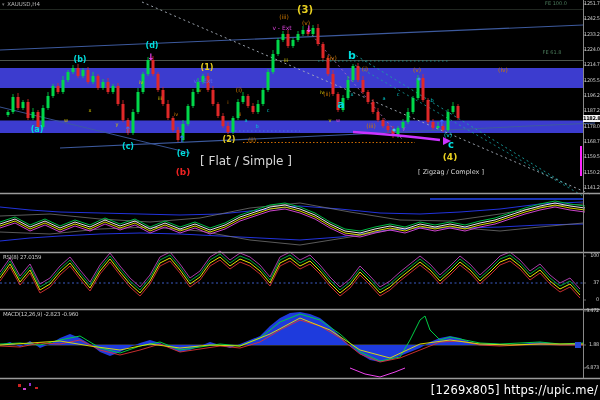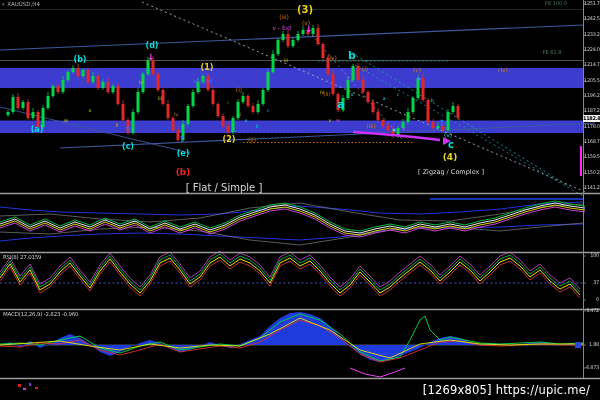--- a/index.html
+++ b/index.html
@@ -9,21 +9,21 @@
   #labels{position:absolute;left:0;top:0;width:600px;height:400px;pointer-events:none;}
   .lbl{position:absolute;transform:translateX(-50%);white-space:nowrap;line-height:1;}
   .axlbl{position:absolute;left:584px;width:15px;text-align:right;font-size:5px;
          letter-spacing:-0.3px;color:#c8c8c8;line-height:1;}
   .panel-label{position:absolute;left:3px;font-size:5.5px;color:#cfcfcf;letter-spacing:-0.2px;}
   #symbol-title{position:absolute;left:2px;top:1px;font-size:5.5px;color:#b8b8b8;}
   #symbol-title .ico{color:#777;font-size:5px;margin-right:1px;}
   #cur-price{position:absolute;left:583px;top:115px;width:17px;height:7px;background:#f4f4f4;
              color:#000;font-size:5px;font-weight:bold;text-align:center;line-height:7px;
              letter-spacing:-0.3px;}
-  #watermark{position:absolute;right:10px;top:383px;font-size:11.5px;color:#fff;
+  #watermark{position:absolute;right:2px;top:383px;font-size:11.5px;color:#fff;
              letter-spacing:0.2px;}
 </style>
 </head>
 <body>
 
 <div id="screen">
   <svg id="chart-svg" width="600" height="400">
       <g>
         <rect x="0" y="68" width="583" height="20" fill="#3c3ccf"></rect>
         <rect x="0" y="120.5" width="583" height="12.5" fill="#3c3ccf"></rect>
@@ -367,21 +367,21 @@
       <span class="lbl" style="left: 268px; top: 108px; color: rgb(0, 204, 204); font-size: 5px;">c</span>
       <span class="lbl" style="left: 286px; top: 58px; color: rgb(208, 192, 0); font-size: 5px;">iii</span>
       <span class="lbl" style="left: 322px; top: 90px; color: rgb(208, 192, 0); font-size: 5px;">iv</span>
       <span class="lbl" style="left: 330px; top: 118px; color: rgb(208, 192, 0); font-size: 5px;">v</span>
       <span class="lbl" style="left: 338px; top: 118px; color: rgb(221, 68, 221); font-size: 5px;">w</span>
       <span class="lbl" style="left: 352px; top: 92px; color: rgb(0, 204, 204); font-size: 5px;">x</span>
       <span class="lbl" style="left: 384px; top: 96px; color: rgb(0, 204, 204); font-size: 5px;">a</span>
       <span class="lbl" style="left: 398px; top: 92px; color: rgb(0, 204, 204); font-size: 5px;">c</span>
       <span class="lbl" style="left: 404px; top: 126px; color: rgb(221, 68, 221); font-size: 5px;">y</span>
       <span class="lbl" style="left: 432px; top: 98px; color: rgb(0, 204, 204); font-size: 5px;">b</span>
-      <span class="lbl" style="left: 224px; top: 155px; color: rgb(216, 216, 216); font-size: 10px; margin-top: 28px;">[ Flat / Simple ]</span>
+      <span class="lbl" style="left: 246px; top: 155px; color: rgb(216, 216, 216); font-size: 12px;">[ Flat / Simple ]</span>
       <span class="lbl" style="left: 451px; top: 169px; color: rgb(216, 216, 216); font-size: 6.5px;">[ Zigzag / Complex ]</span>
       <span class="lbl" style="left: 556px; top: 1px; color: rgb(74, 122, 90); font-size: 5px;">FE 100.0</span>
       <span class="lbl" style="left: 552px; top: 50px; color: rgb(74, 122, 90); font-size: 5px;">FE 61.8</span>
       <span class="lbl" style="left: 128px; top: 126px; color: rgb(59, 107, 255); font-size: 9px; font-weight: bold;">↑</span>
       <span class="lbl" style="left: 182px; top: 135px; color: rgb(59, 107, 255); font-size: 9px; font-weight: bold;">↑</span>
       <span class="lbl" style="left: 442px; top: 119px; color: rgb(59, 107, 255); font-size: 9px; font-weight: bold;">↑</span>
       <span class="lbl" style="left: 151px; top: 53px; color: rgb(255, 68, 255); font-size: 9px; font-weight: bold;">↓</span>
       <span class="lbl" style="left: 309px; top: 25px; color: rgb(255, 68, 255); font-size: 9px; font-weight: bold;">↓</span>
     </div>
 </div>

